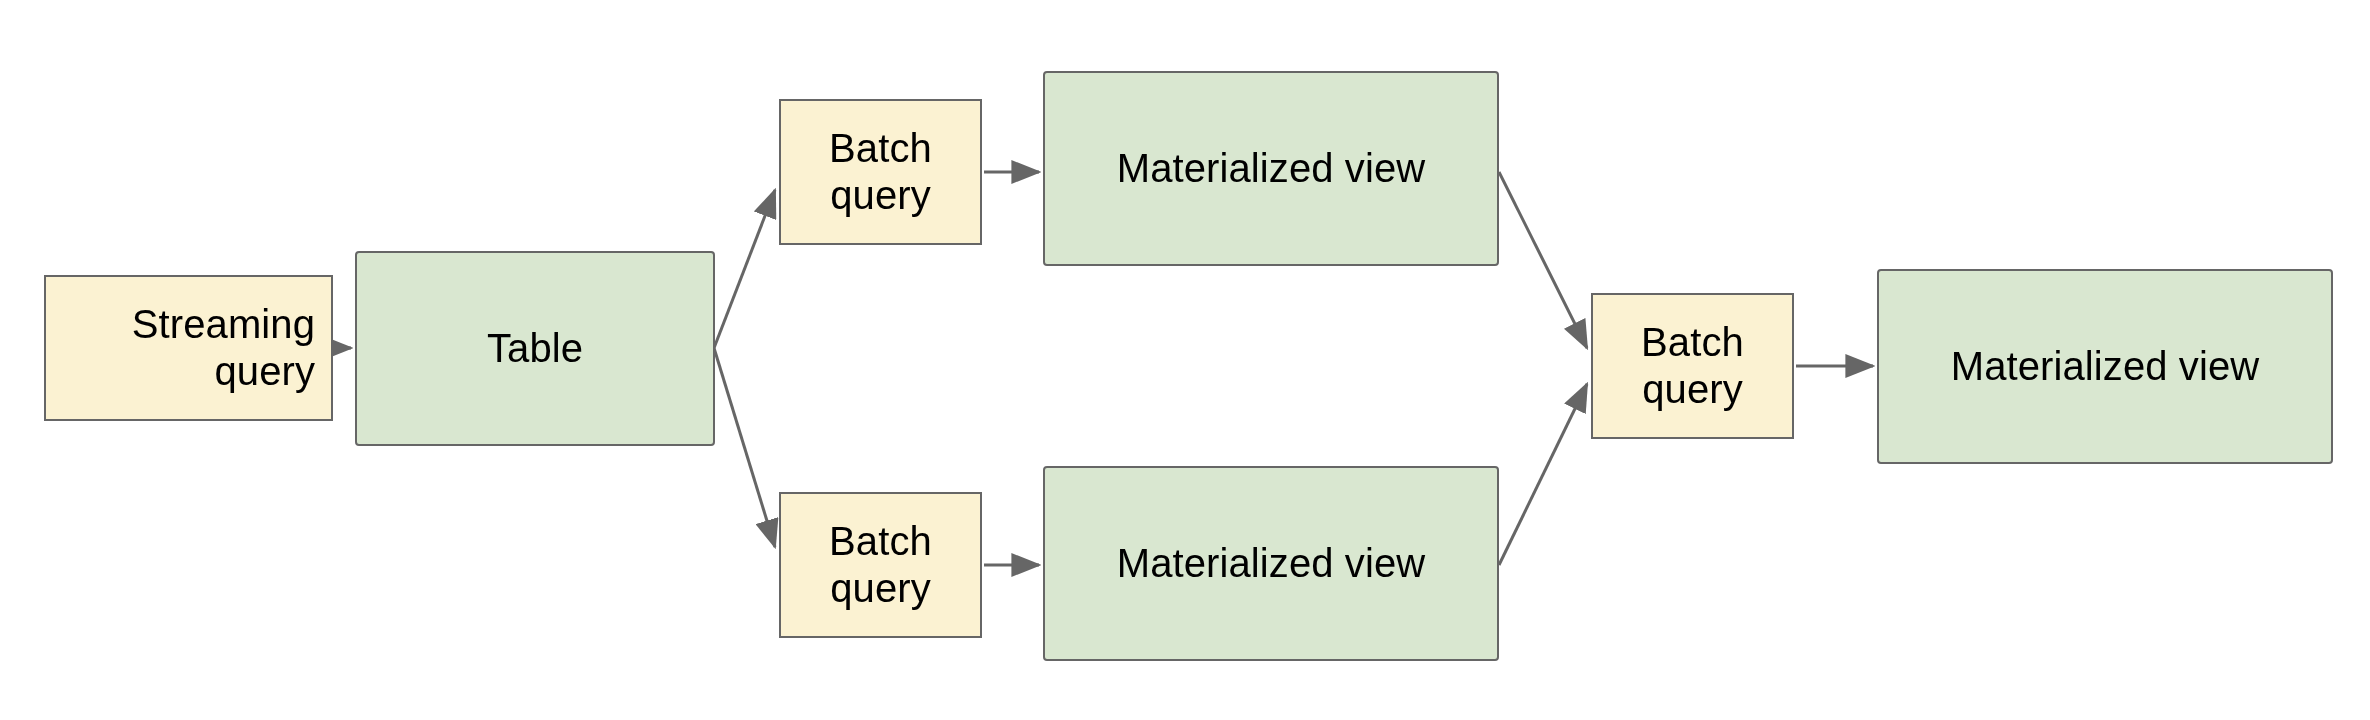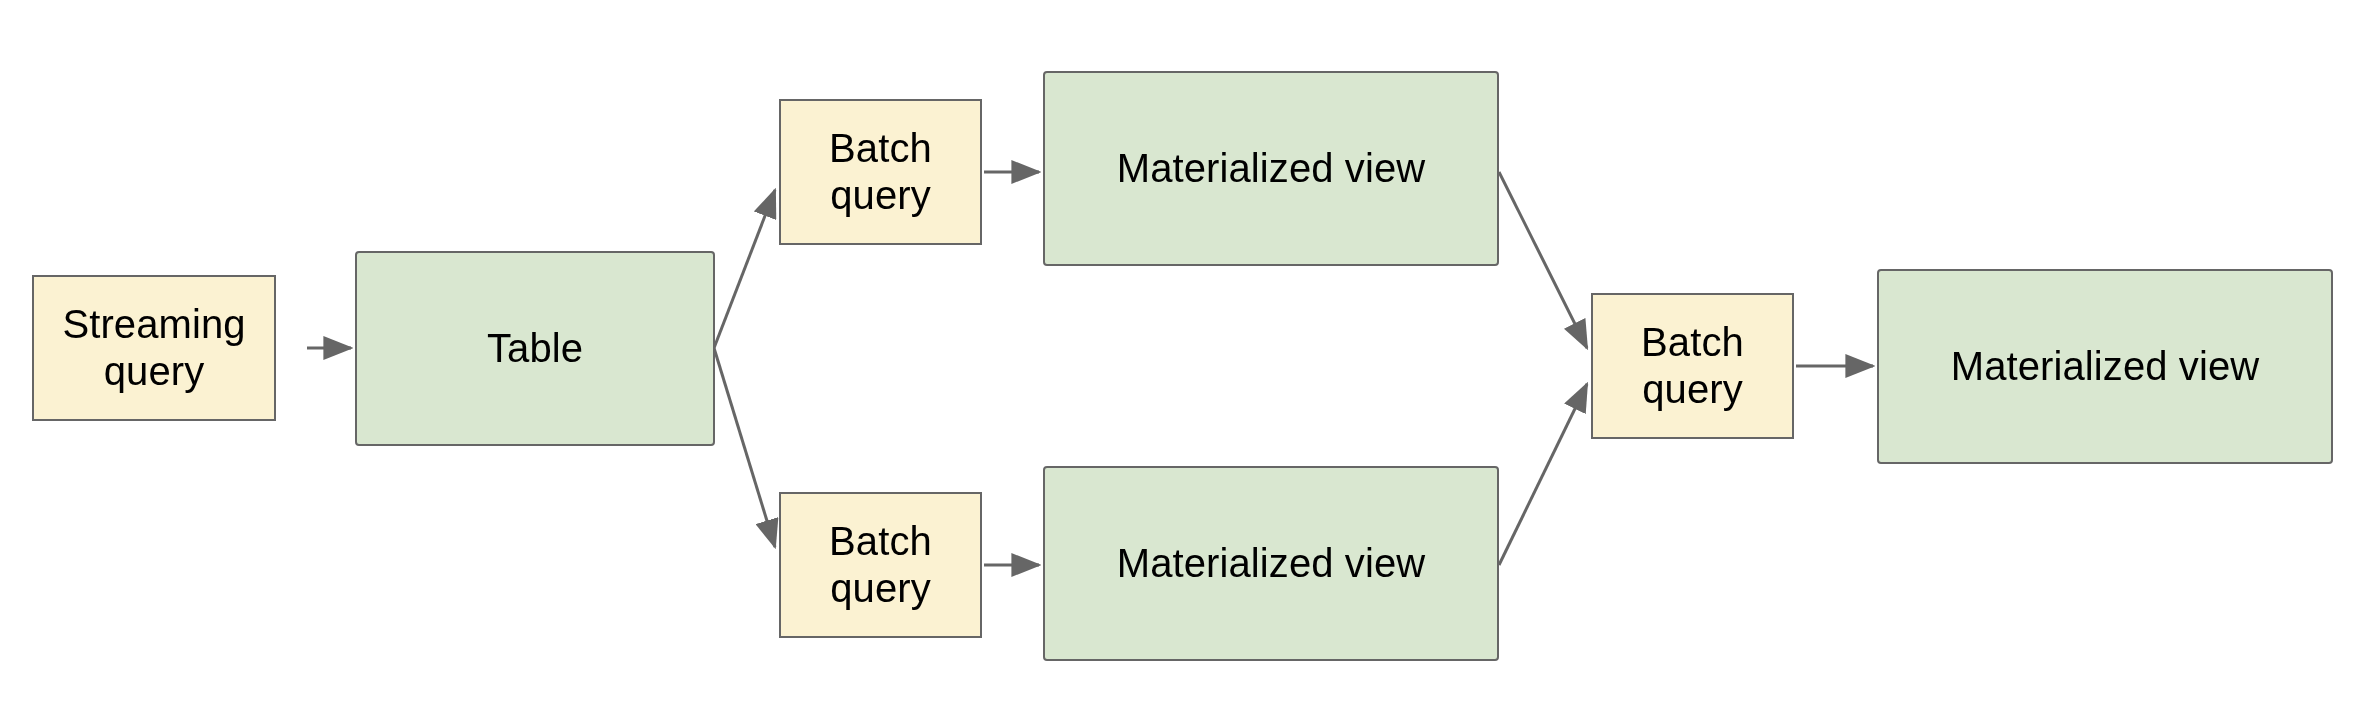--- a/index.html
+++ b/index.html
@@ -73,21 +73,21 @@
         <line x1="714" y1="348" x2="775" y2="190" stroke="#666666" stroke-width="3" marker-end="url(#arrowhead)"></line>
         <line x1="714" y1="348" x2="775" y2="547" stroke="#666666" stroke-width="3" marker-end="url(#arrowhead)"></line>
         <line x1="984" y1="172" x2="1039" y2="172" stroke="#666666" stroke-width="3" marker-end="url(#arrowhead)"></line>
         <line x1="984" y1="565" x2="1039" y2="565" stroke="#666666" stroke-width="3" marker-end="url(#arrowhead)"></line>
         <line x1="1499" y1="172" x2="1587" y2="348" stroke="#666666" stroke-width="3" marker-end="url(#arrowhead)"></line>
         <line x1="1499" y1="565" x2="1587" y2="384" stroke="#666666" stroke-width="3" marker-end="url(#arrowhead)"></line>
         <line x1="1796" y1="366" x2="1873" y2="366" stroke="#666666" stroke-width="3" marker-end="url(#arrowhead)"></line>
       </g>
   </svg>
 
-  <div class="node process" style="left: 32px; top: 275px; width: 244px; height: 146px;">
+  <div class="node process" style="left: 44px; top: 275px; width: 289px; height: 146px; text-align: right;">
     <span class="node-label">Streaming
 query</span>
   </div>
 
   <div class="node store" style="left: 355px; top: 251px; width: 360px; height: 195px;">
     <span class="node-label">Table</span>
   </div>
 
   <div class="node process" style="left: 779px; top: 99px; width: 203px; height: 146px;">
     <span class="node-label">Batch

